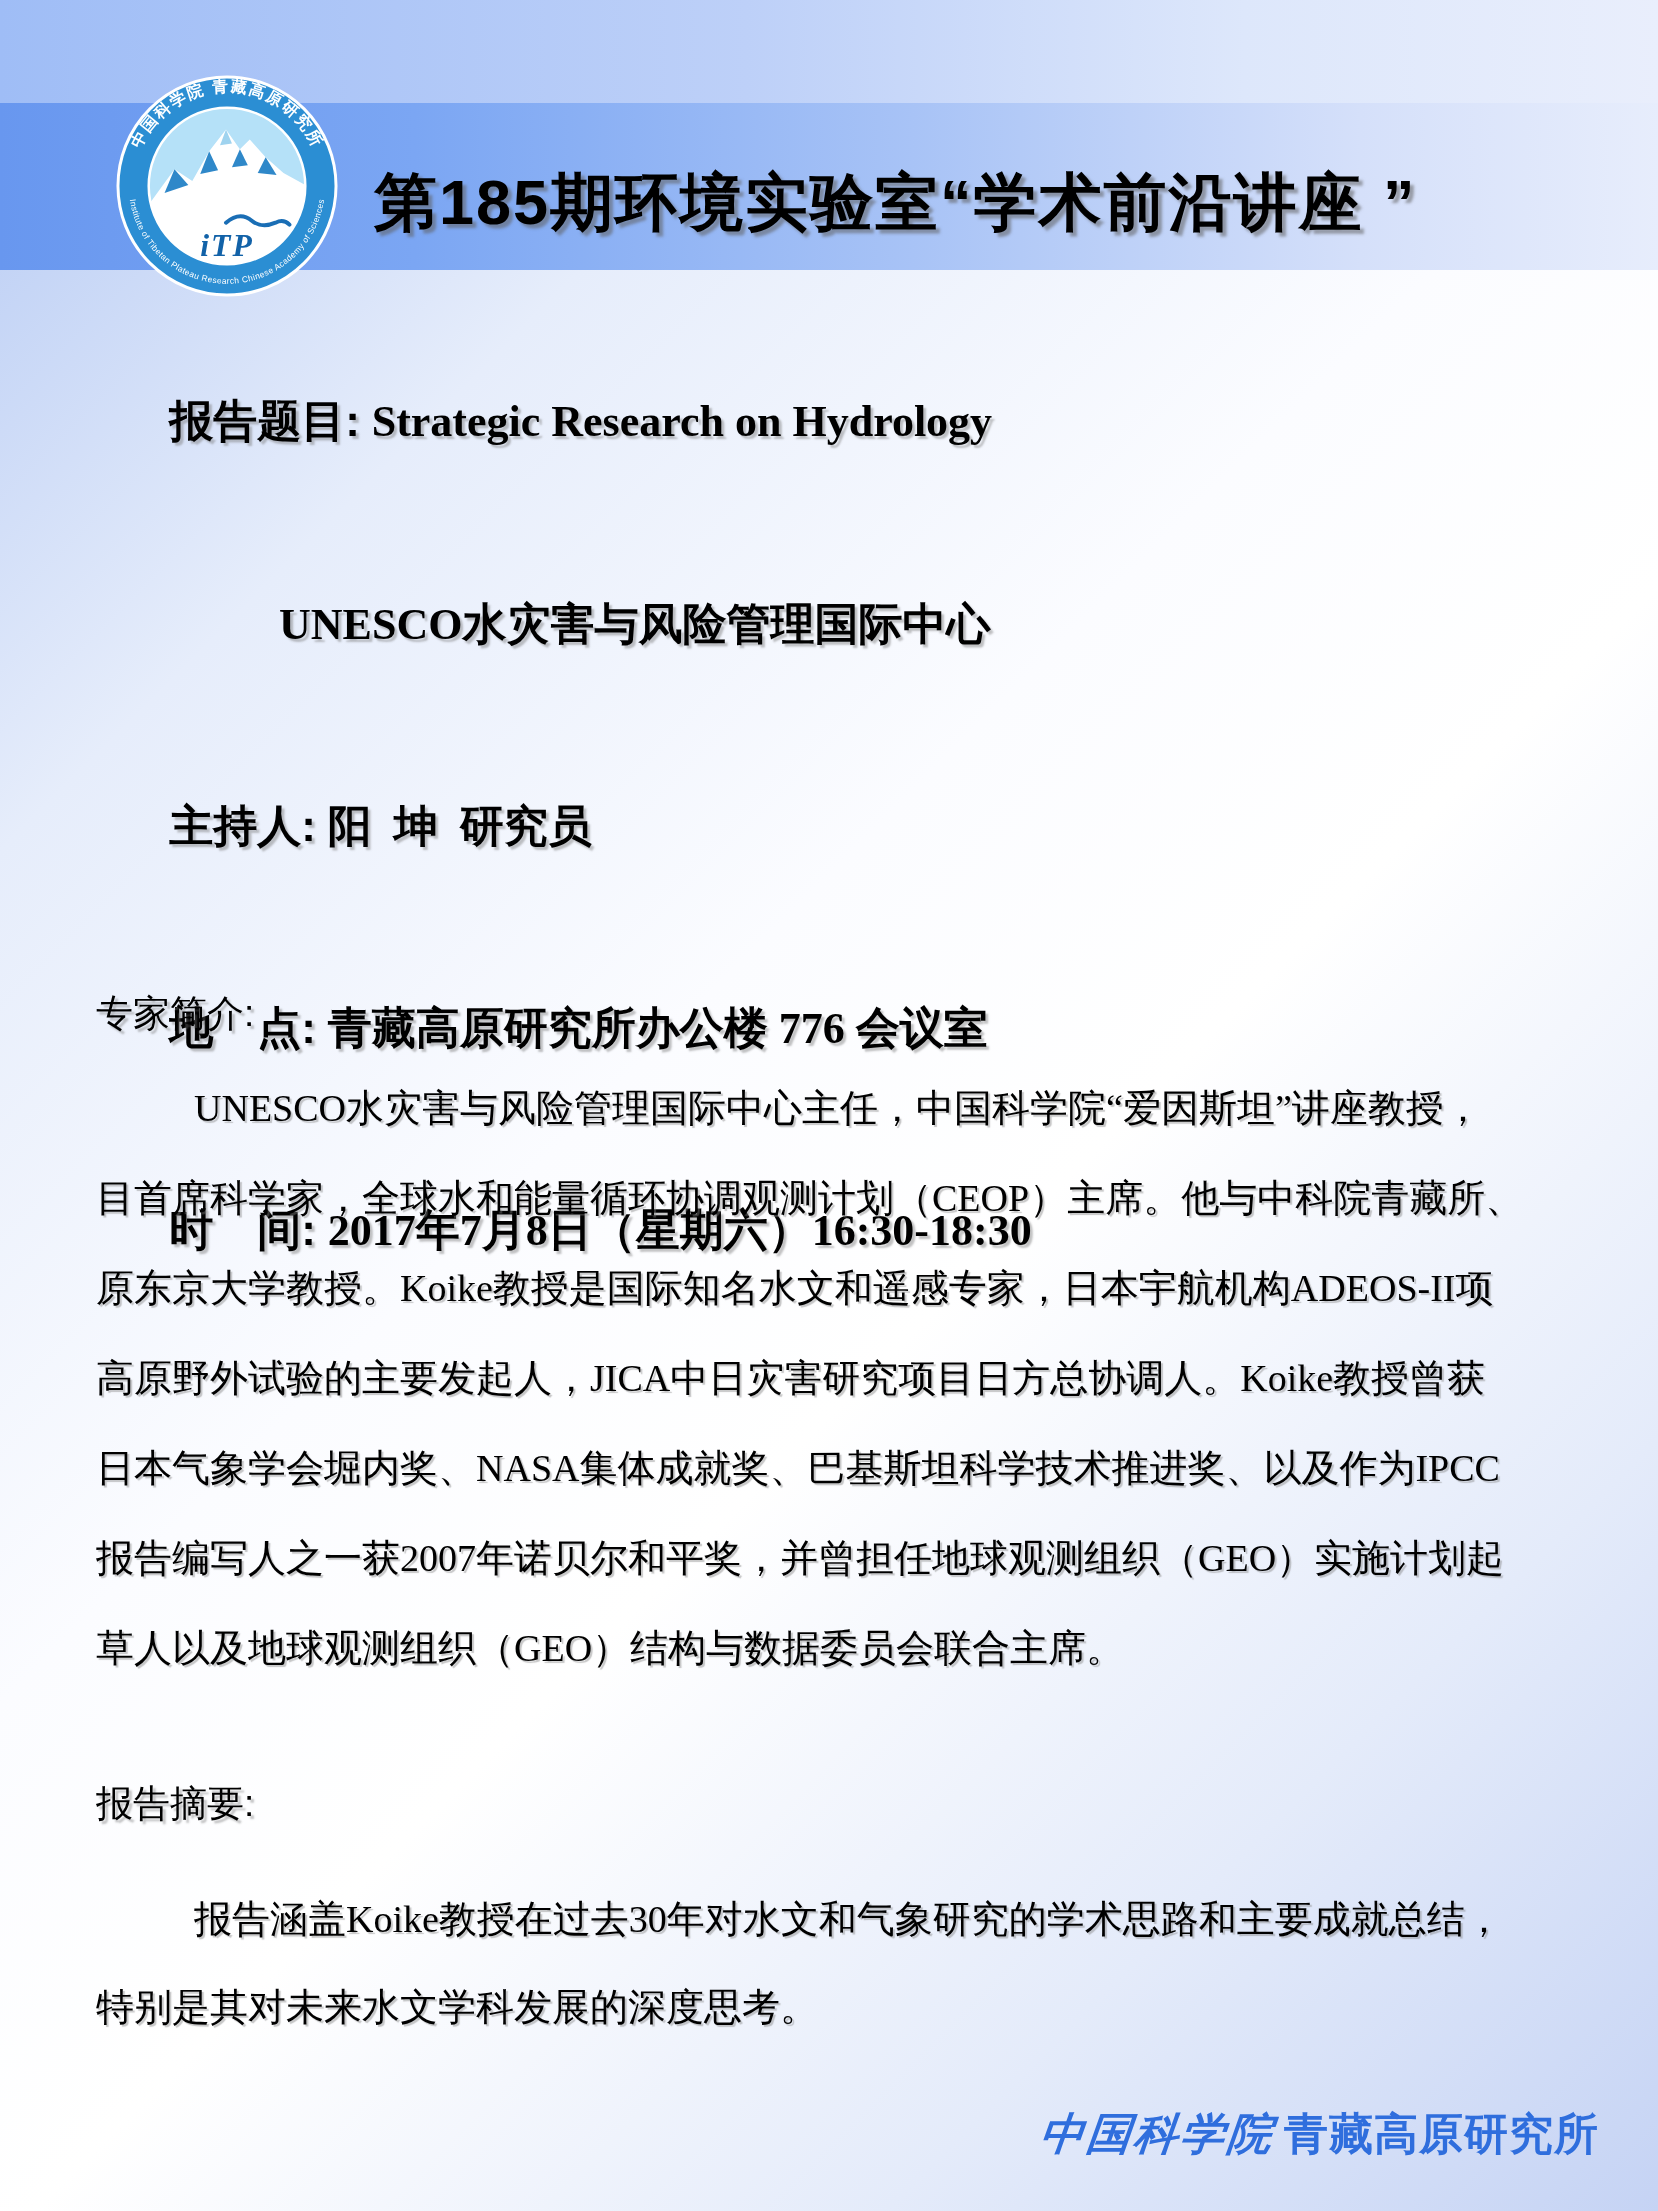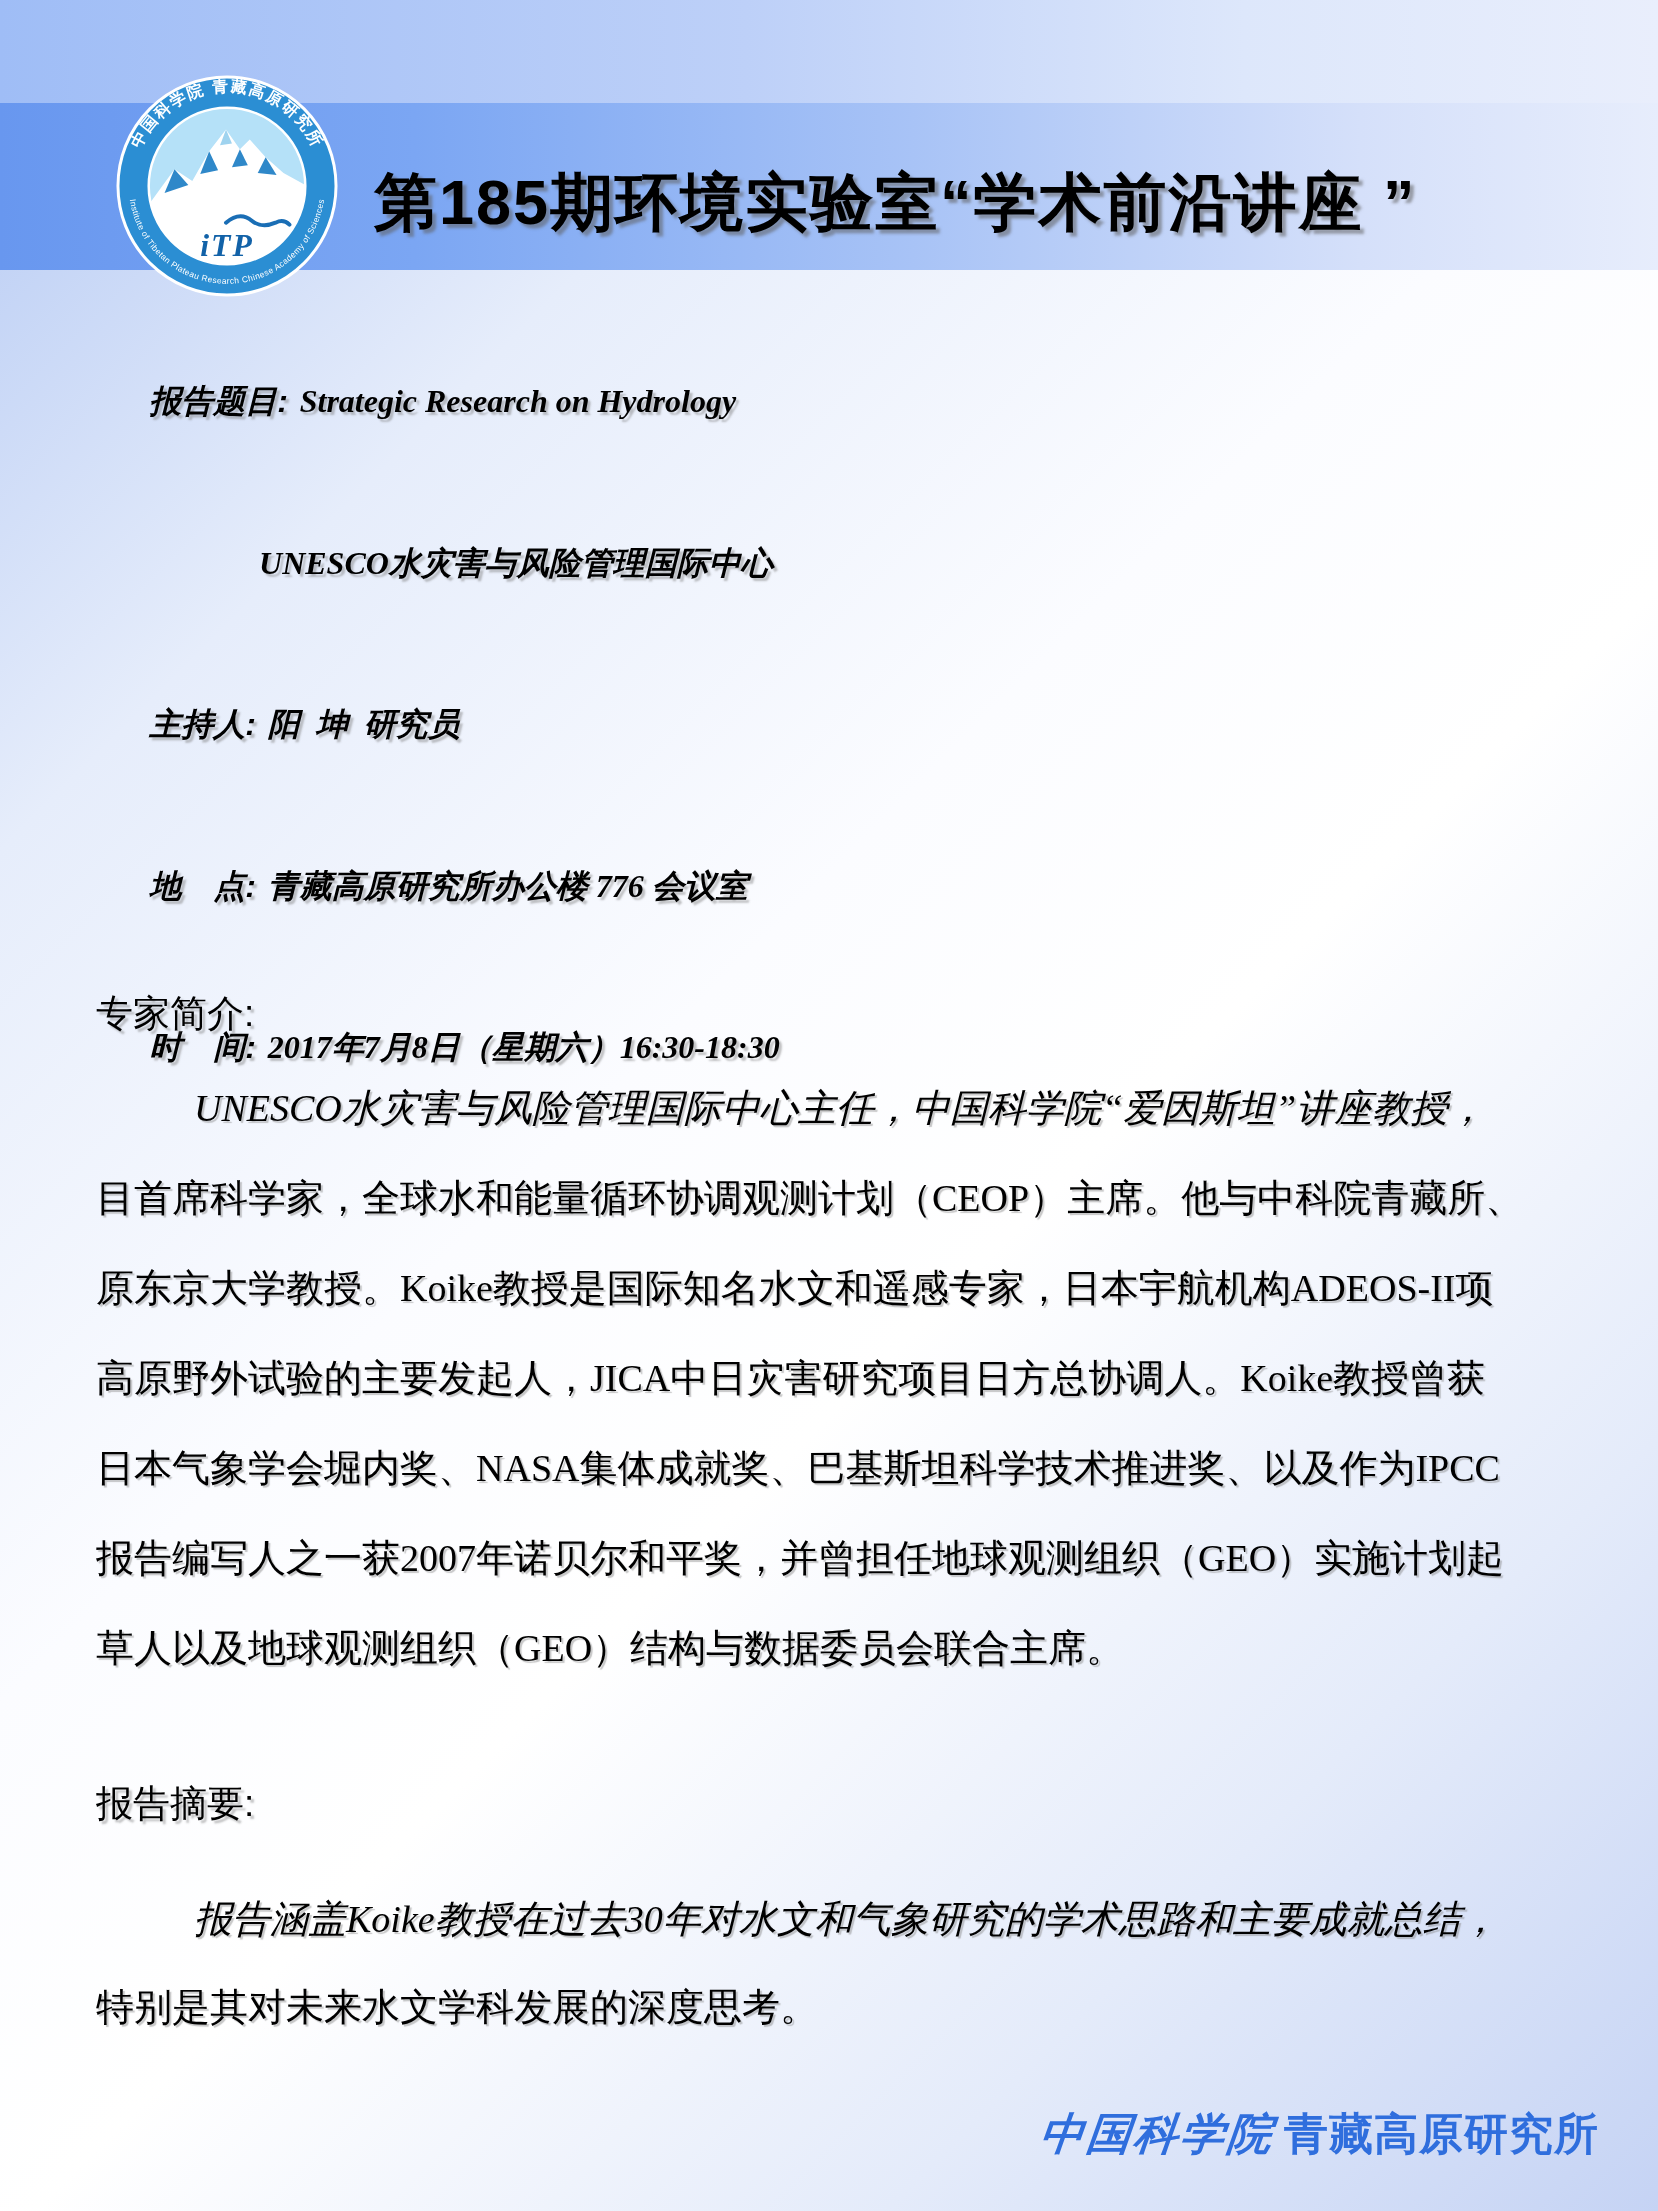--- a/index.html
+++ b/index.html
@@ -24,22 +24,22 @@
   .logo{position:absolute;left:115px;top:74px;width:224px;height:224px;}
   
   .title{
     position:absolute;left:374px;top:160px;
     font-size:63px;font-weight:bold;letter-spacing:2px;
     white-space:pre;
     text-shadow:3.9px 3.9px 2.9px rgba(95,95,95,.55);
   }
   
   .info{position:absolute;left:96px;top:349px;width:1502px;}
-  .info-row{font-size:32px;line-height:1.1;margin-bottom:56px;white-space:pre;
-    text-shadow:2.9px 2.9px 2px rgba(120,120,120,.45);font-style:italic;}
+  .info-row{font-size:44px;line-height:1.1;margin-bottom:56px;white-space:pre;
+    text-shadow:2.9px 2.9px 2px rgba(120,120,120,.45);}
   .info-row .lbl{font-weight:bold;}
   .info-row .val{font-family:"Liberation Serif","DejaVu Serif",serif;font-weight:bold;margin-left:11.7px;}
   .info-row.indent{padding-left:98px;}
   
   .sec-head{
     position:absolute;left:96px;
     font-size:37px;font-weight:normal;
     text-shadow:2.9px 2.9px 2px rgba(120,120,120,.45);
     white-space:pre;
   }
@@ -47,21 +47,21 @@
   .abstract-head{top:1779px;}
   
   .par{position:absolute;left:96px;width:1502px;
     font-family:"Liberation Serif","DejaVu Serif",serif;
     font-size:38px;
     text-shadow:2px 2px 1px rgba(130,130,130,.45);}
   .expert-par{top:1063px;}
   .expert-par .ln{line-height:90px;white-space:pre;}
   .abstract-par{top:1875px;}
   .abstract-par .ln{line-height:88px;white-space:pre;}
-  .ln.first{text-indent:98px;font-style:italic;}
+  .ln.first{text-indent:98px;}
   
   .footer{position:absolute;right:60px;top:2044px;text-align:right;color:#2f6edd;}
   .footer-cn{font-size:44px;line-height:60px;white-space:pre;}
   .footer-cn .cal{display:inline-block;font-family:"DejaVu Serif","Liberation Serif",serif;
     font-style:italic;font-weight:600;transform:skewX(-6deg);letter-spacing:2.9px;margin-right:9.8px;}
   .footer-cn .inst{font-weight:bold;letter-spacing:1px;}
 </style>
 </head>
 <body>
 

